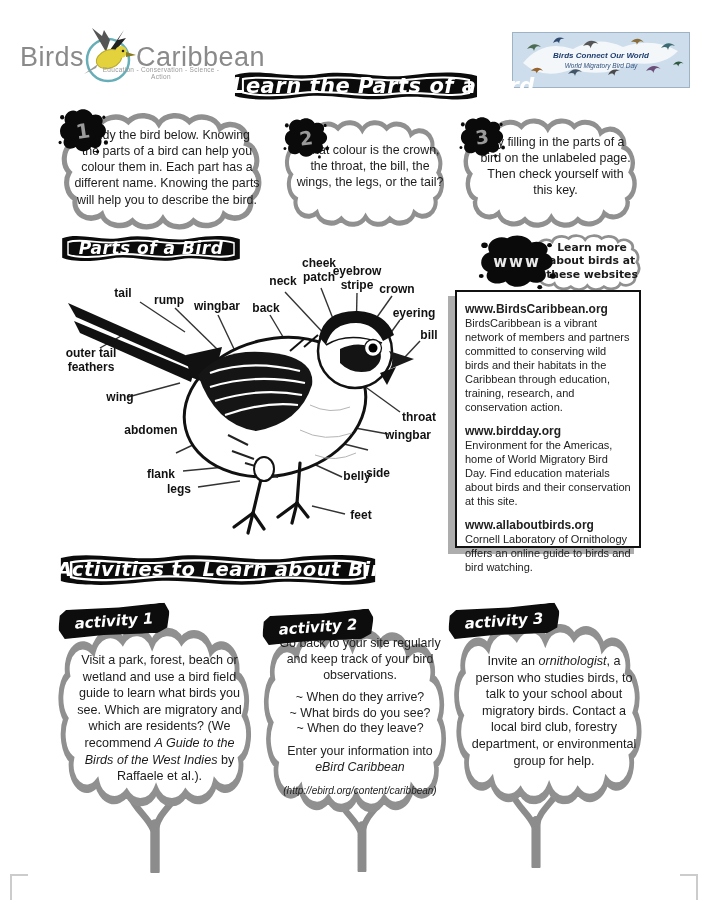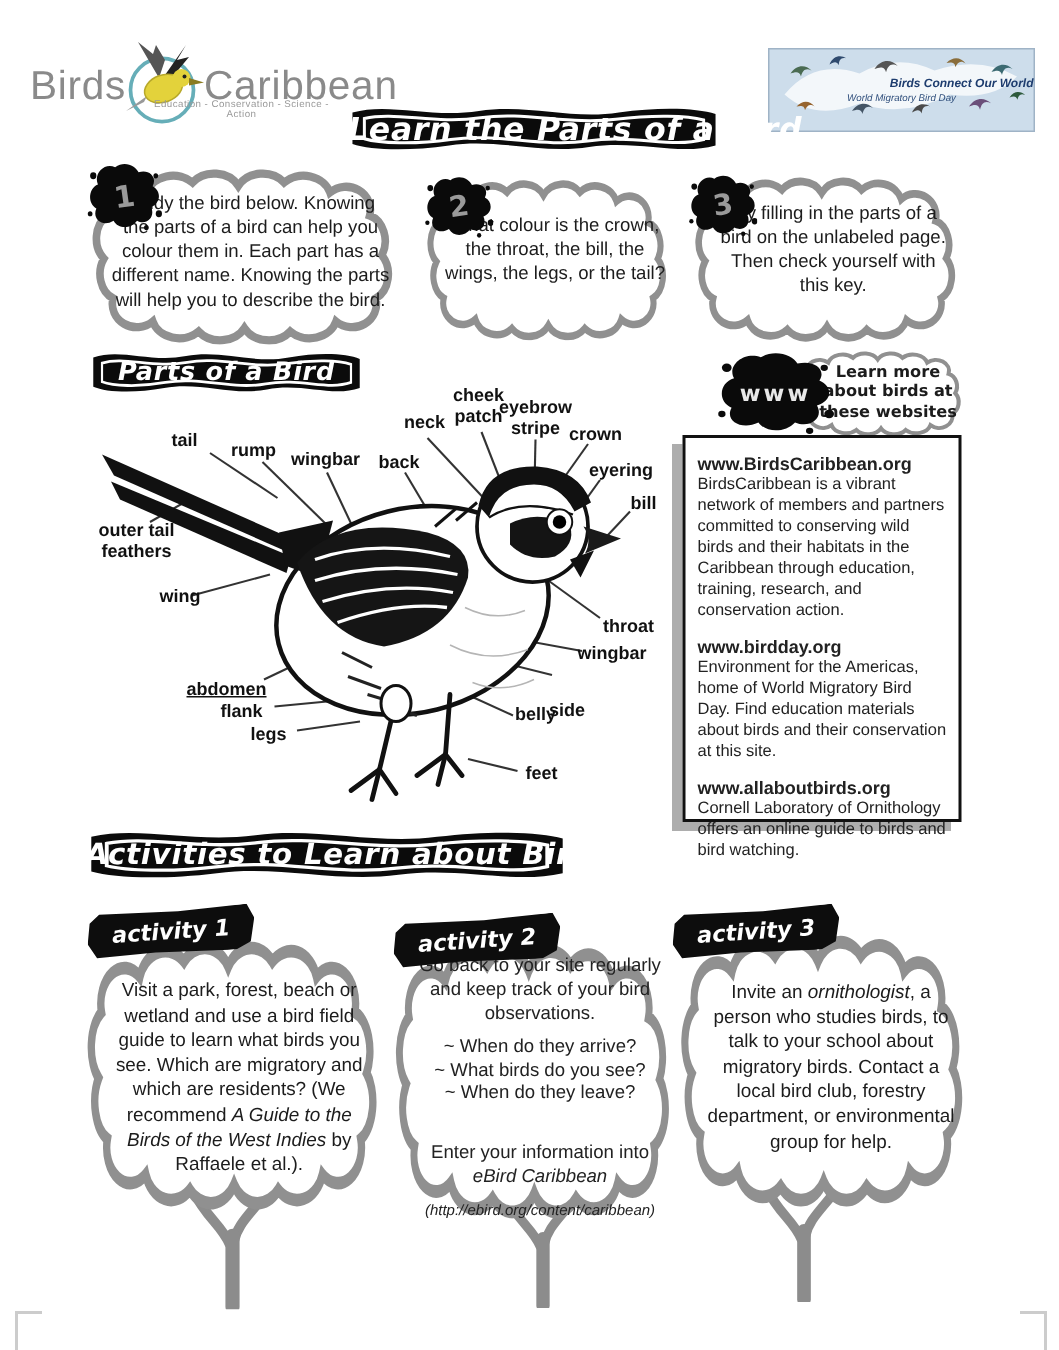--- a/index.html
+++ b/index.html
@@ -118,21 +118,21 @@
       <path d="M0,0 C2,-3 5,-3 7,-1 C5,-2 4,-1 3.5,1 C3,-1 1.5,-0.5 0,0 Z" transform="translate(70,13) scale(2.2)" fill="#555555"></path>
       <path d="M0,0 C2,-3 5,-3 7,-1 C5,-2 4,-1 3.5,1 C3,-1 1.5,-0.5 0,0 Z" transform="translate(118,9) scale(1.8) rotate(10)" fill="#8a6d3b"></path>
       <path d="M0,0 C2,-3 5,-3 7,-1 C5,-2 4,-1 3.5,1 C3,-1 1.5,-0.5 0,0 Z" transform="translate(148,15) scale(2)" fill="#3c6a72"></path>
       <path d="M0,0 C2,-3 5,-3 7,-1 C5,-2 4,-1 3.5,1 C3,-1 1.5,-0.5 0,0 Z" transform="translate(18,38) scale(1.7) rotate(8)" fill="#96642e"></path>
       <path d="M0,0 C2,-3 5,-3 7,-1 C5,-2 4,-1 3.5,1 C3,-1 1.5,-0.5 0,0 Z" transform="translate(55,41) scale(2)" fill="#445566"></path>
       <path d="M0,0 C2,-3 5,-3 7,-1 C5,-2 4,-1 3.5,1 C3,-1 1.5,-0.5 0,0 Z" transform="translate(95,42) scale(1.8) rotate(-10)" fill="#4a4a4a"></path>
       <path d="M0,0 C2,-3 5,-3 7,-1 C5,-2 4,-1 3.5,1 C3,-1 1.5,-0.5 0,0 Z" transform="translate(133,38) scale(2.1)" fill="#6b4f7a"></path>
       <path d="M0,0 C2,-3 5,-3 7,-1 C5,-2 4,-1 3.5,1 C3,-1 1.5,-0.5 0,0 Z" transform="translate(160,32) scale(1.5)" fill="#2d5a3c"></path>
     </g>
   </svg>
-  <div class="abs" style="left:0;top:18px;width:100%;text-align:right;font-size:8px;font-weight:bold;font-style:italic;color:#1d3c6e;">Birds Connect Our World</div>
+  <div class="abs" style="left:0;top:18px;width:100%;text-align:center;font-size:8px;font-weight:bold;font-style:italic;color:#1d3c6e;">Birds Connect Our World</div>
   <div class="abs" style="left:0;top:29px;width:100%;text-align:center;font-size:6.5px;font-style:italic;color:#31507d;">World Migratory Bird Day</div>
 </div>
 
 <div class="banner" style="left:232px;top:66px;width:248px;height:40px;">
   <svg viewBox="0 0 250 40" preserveAspectRatio="none">
       <use href="#wavybanner"></use>
     </svg>
   <div class="btxt" style="font-size:21px;line-height:40px;">Learn the Parts of a Bird</div>
 </div>
 
@@ -282,21 +282,21 @@
 <div class="bl" style="left:293px;top:257px;width:52px;">cheek patch</div>
 <div class="bl" style="left:327px;top:265px;width:60px;">eyebrow stripe</div>
 <div class="bl" style="left:372px;top:283px;width:50px;">crown</div>
 <div class="bl" style="left:386px;top:307px;width:56px;">eyering</div>
 <div class="bl" style="left:408px;top:329px;width:42px;">bill</div>
 <div class="bl" style="left:48px;top:347px;width:86px;">outer tail feathers</div>
 <div class="bl" style="left:98px;top:391px;width:44px;">wing</div>
 <div class="bl" style="left:393px;top:411px;width:52px;">throat</div>
 <div class="bl" style="left:381px;top:429px;width:54px;">wingbar</div>
 <div class="bl" style="left:356px;top:447px;width:44px;margin-top:20px;">side</div>
-<div class="bl" style="left:118px;top:453px;width:66px;text-decoration:underline;">abdomen</div>
+<div class="bl" style="left:118px;top:424px;width:66px;">abdomen</div>
 <div class="bl" style="left:138px;top:468px;width:46px;">flank</div>
 <div class="bl" style="left:158px;top:483px;width:42px;">legs</div>
 <div class="bl" style="left:333px;top:470px;width:48px;">belly</div>
 <div class="bl" style="left:340px;top:509px;width:42px;">feet</div>
 
 <div class="webbox">
   <div class="weburl">www.BirdsCaribbean.org</div>
   <div class="webdesc">BirdsCaribbean is a vibrant network of members and partners committed to conserving wild birds and their habitats in the Caribbean through education, training, research, and conservation action.</div>
   <div class="weburl">www.birdday.org</div>
   <div class="webdesc">Environment for the Americas, home of World Migratory Bird Day. Find education materials about birds and their conservation at this site.</div>
@@ -338,21 +338,21 @@
       <use href="#cloudshape"></use>
     </svg>
 </div>
 <div class="act2-block" style="left:272px;top:636px;width:176px;font-size:12.4px;line-height:1.28;">
   <div class="p">Go back to your site regularly and keep track of your bird observations.</div>
   <div style="margin-top:6px;">
     <div>~ When do they arrive?</div>
     <div>~ What birds do you see?</div>
     <div>~ When do they leave?</div>
   </div>
-  <div style="margin-top:24px;">
+  <div style="margin-top:7px;">
     <div>Enter your information into</div>
     <div class="it">eBird Caribbean</div>
   </div>
   <div class="it" style="margin-top:9px;font-size:10px;">(http://ebird.org/content/caribbean)</div>
 </div>
 <div class="act-label" style="left:262px;top:612px;width:112px;height:30px;">
   <span>activity 2</span>
 </div>
 
 <div class="abs" style="left:446px;top:610px;width:212px;height:198px;">

